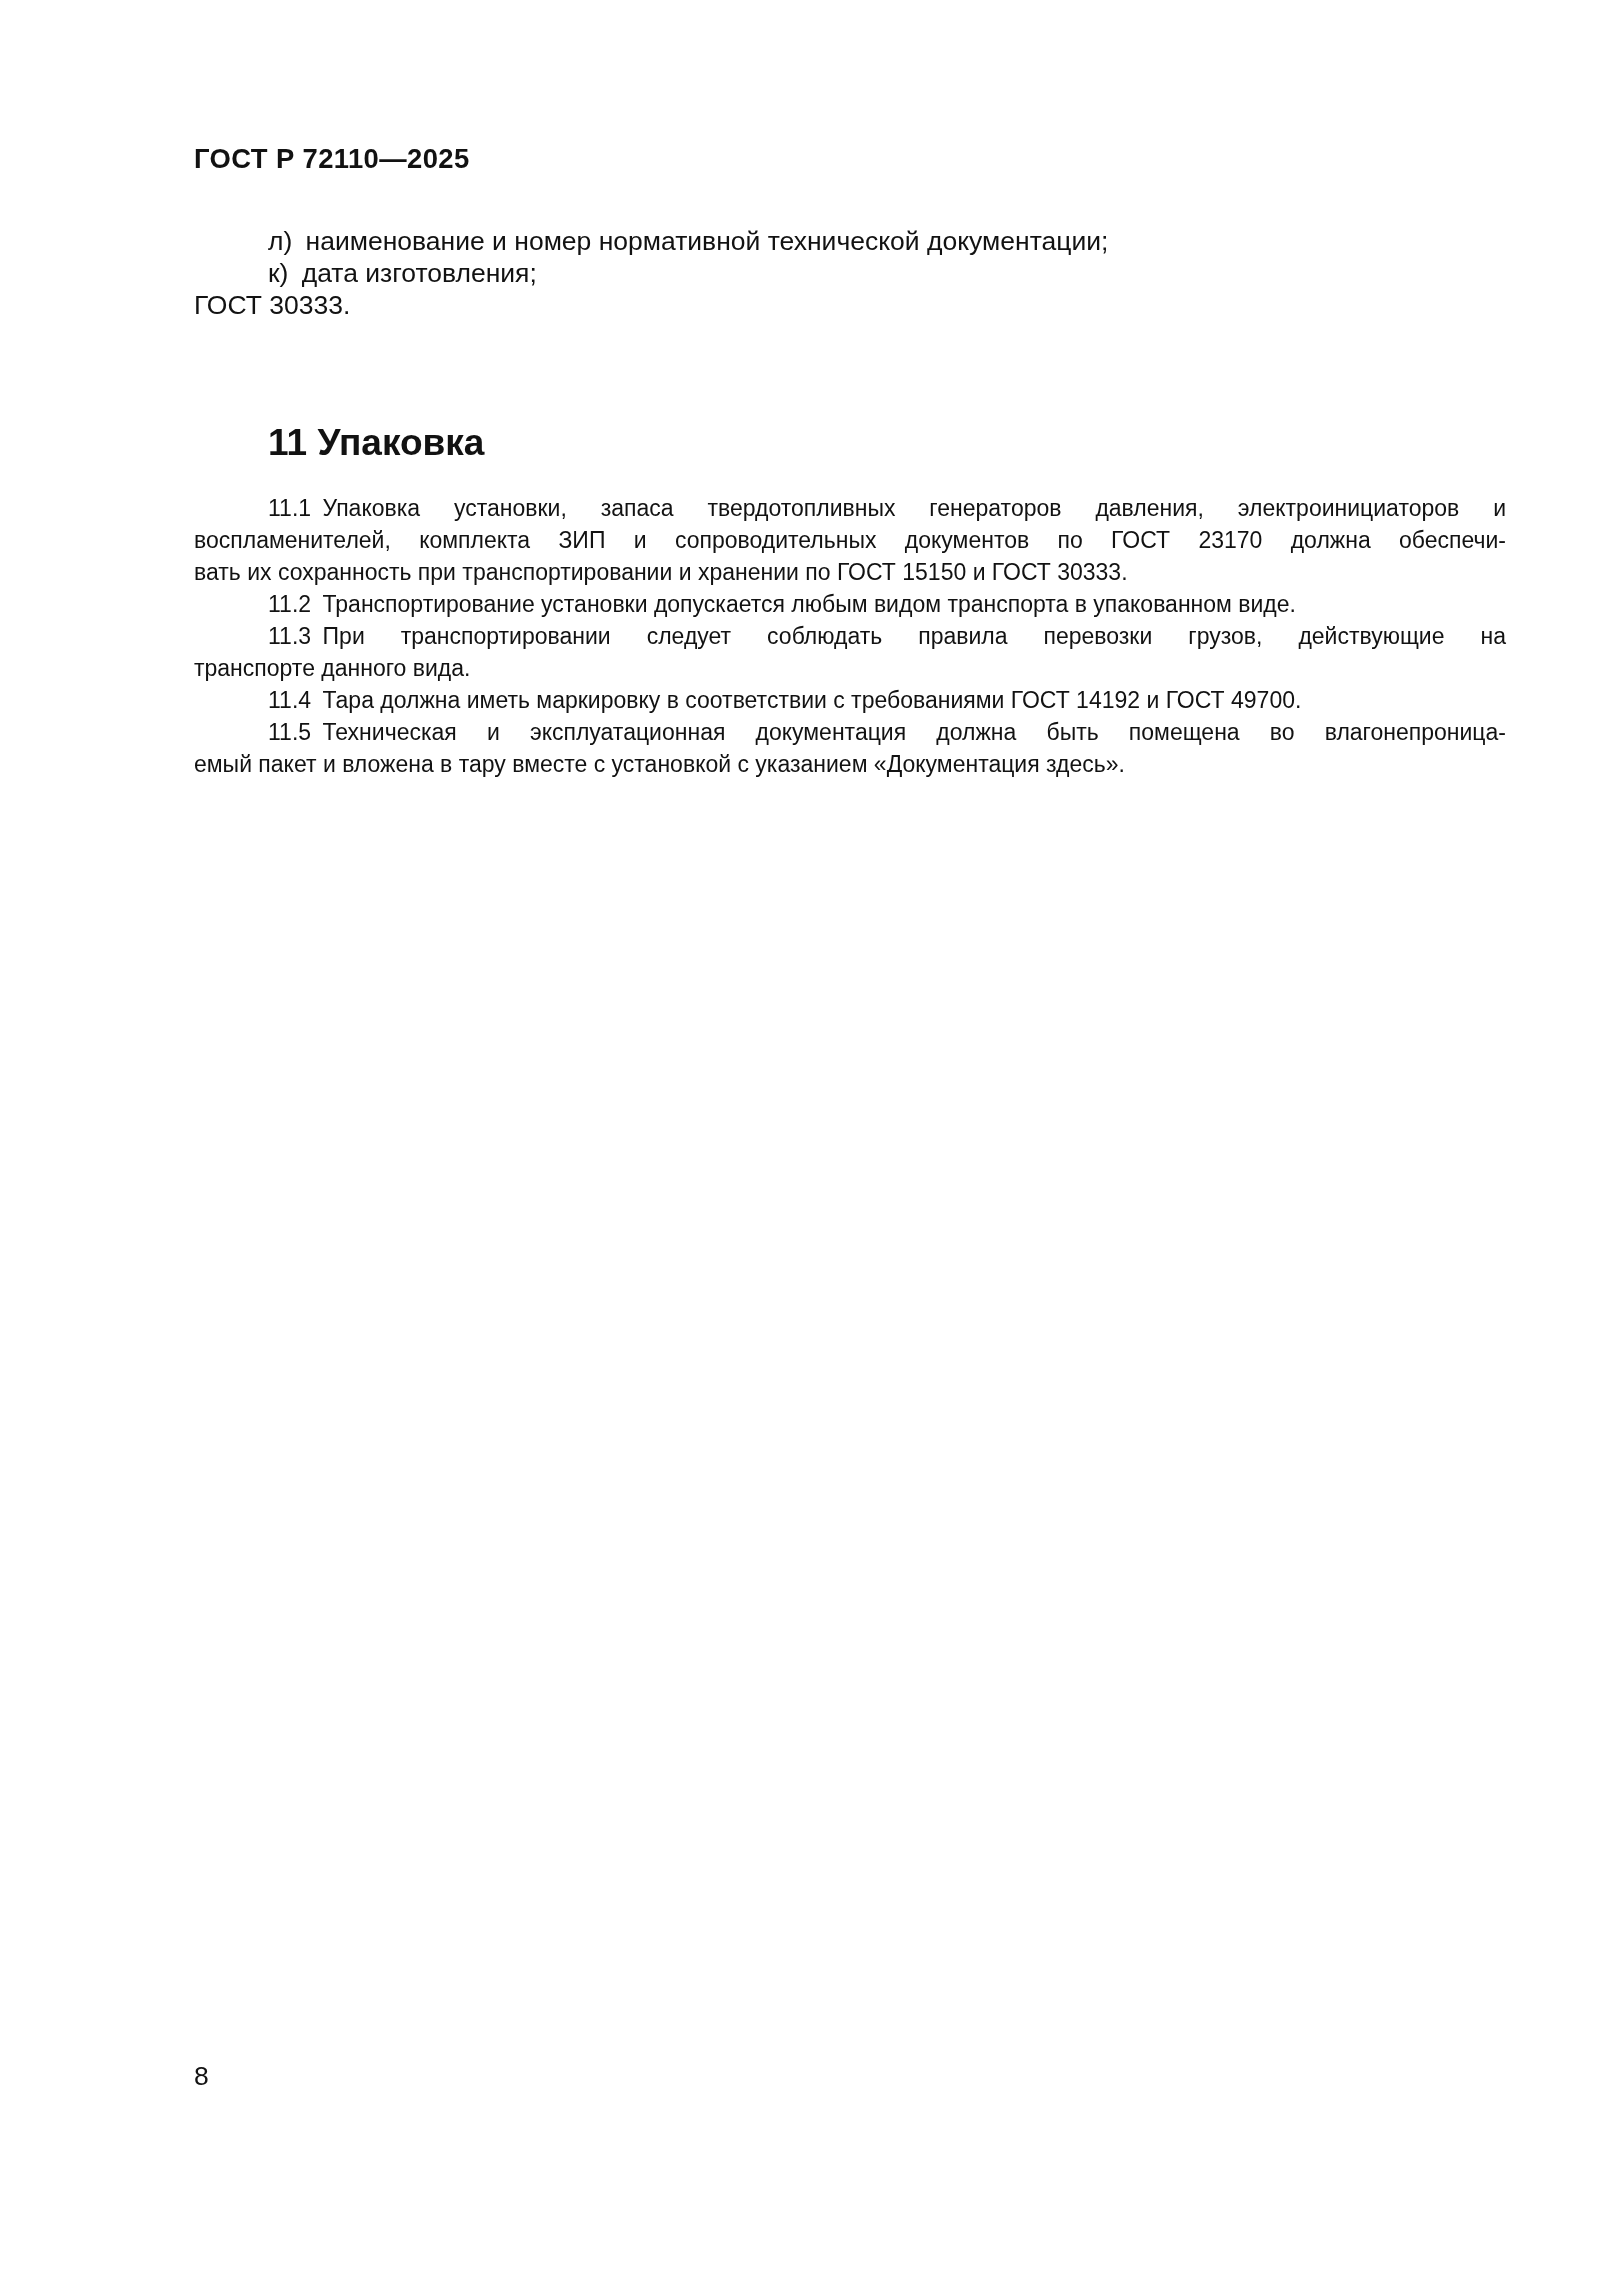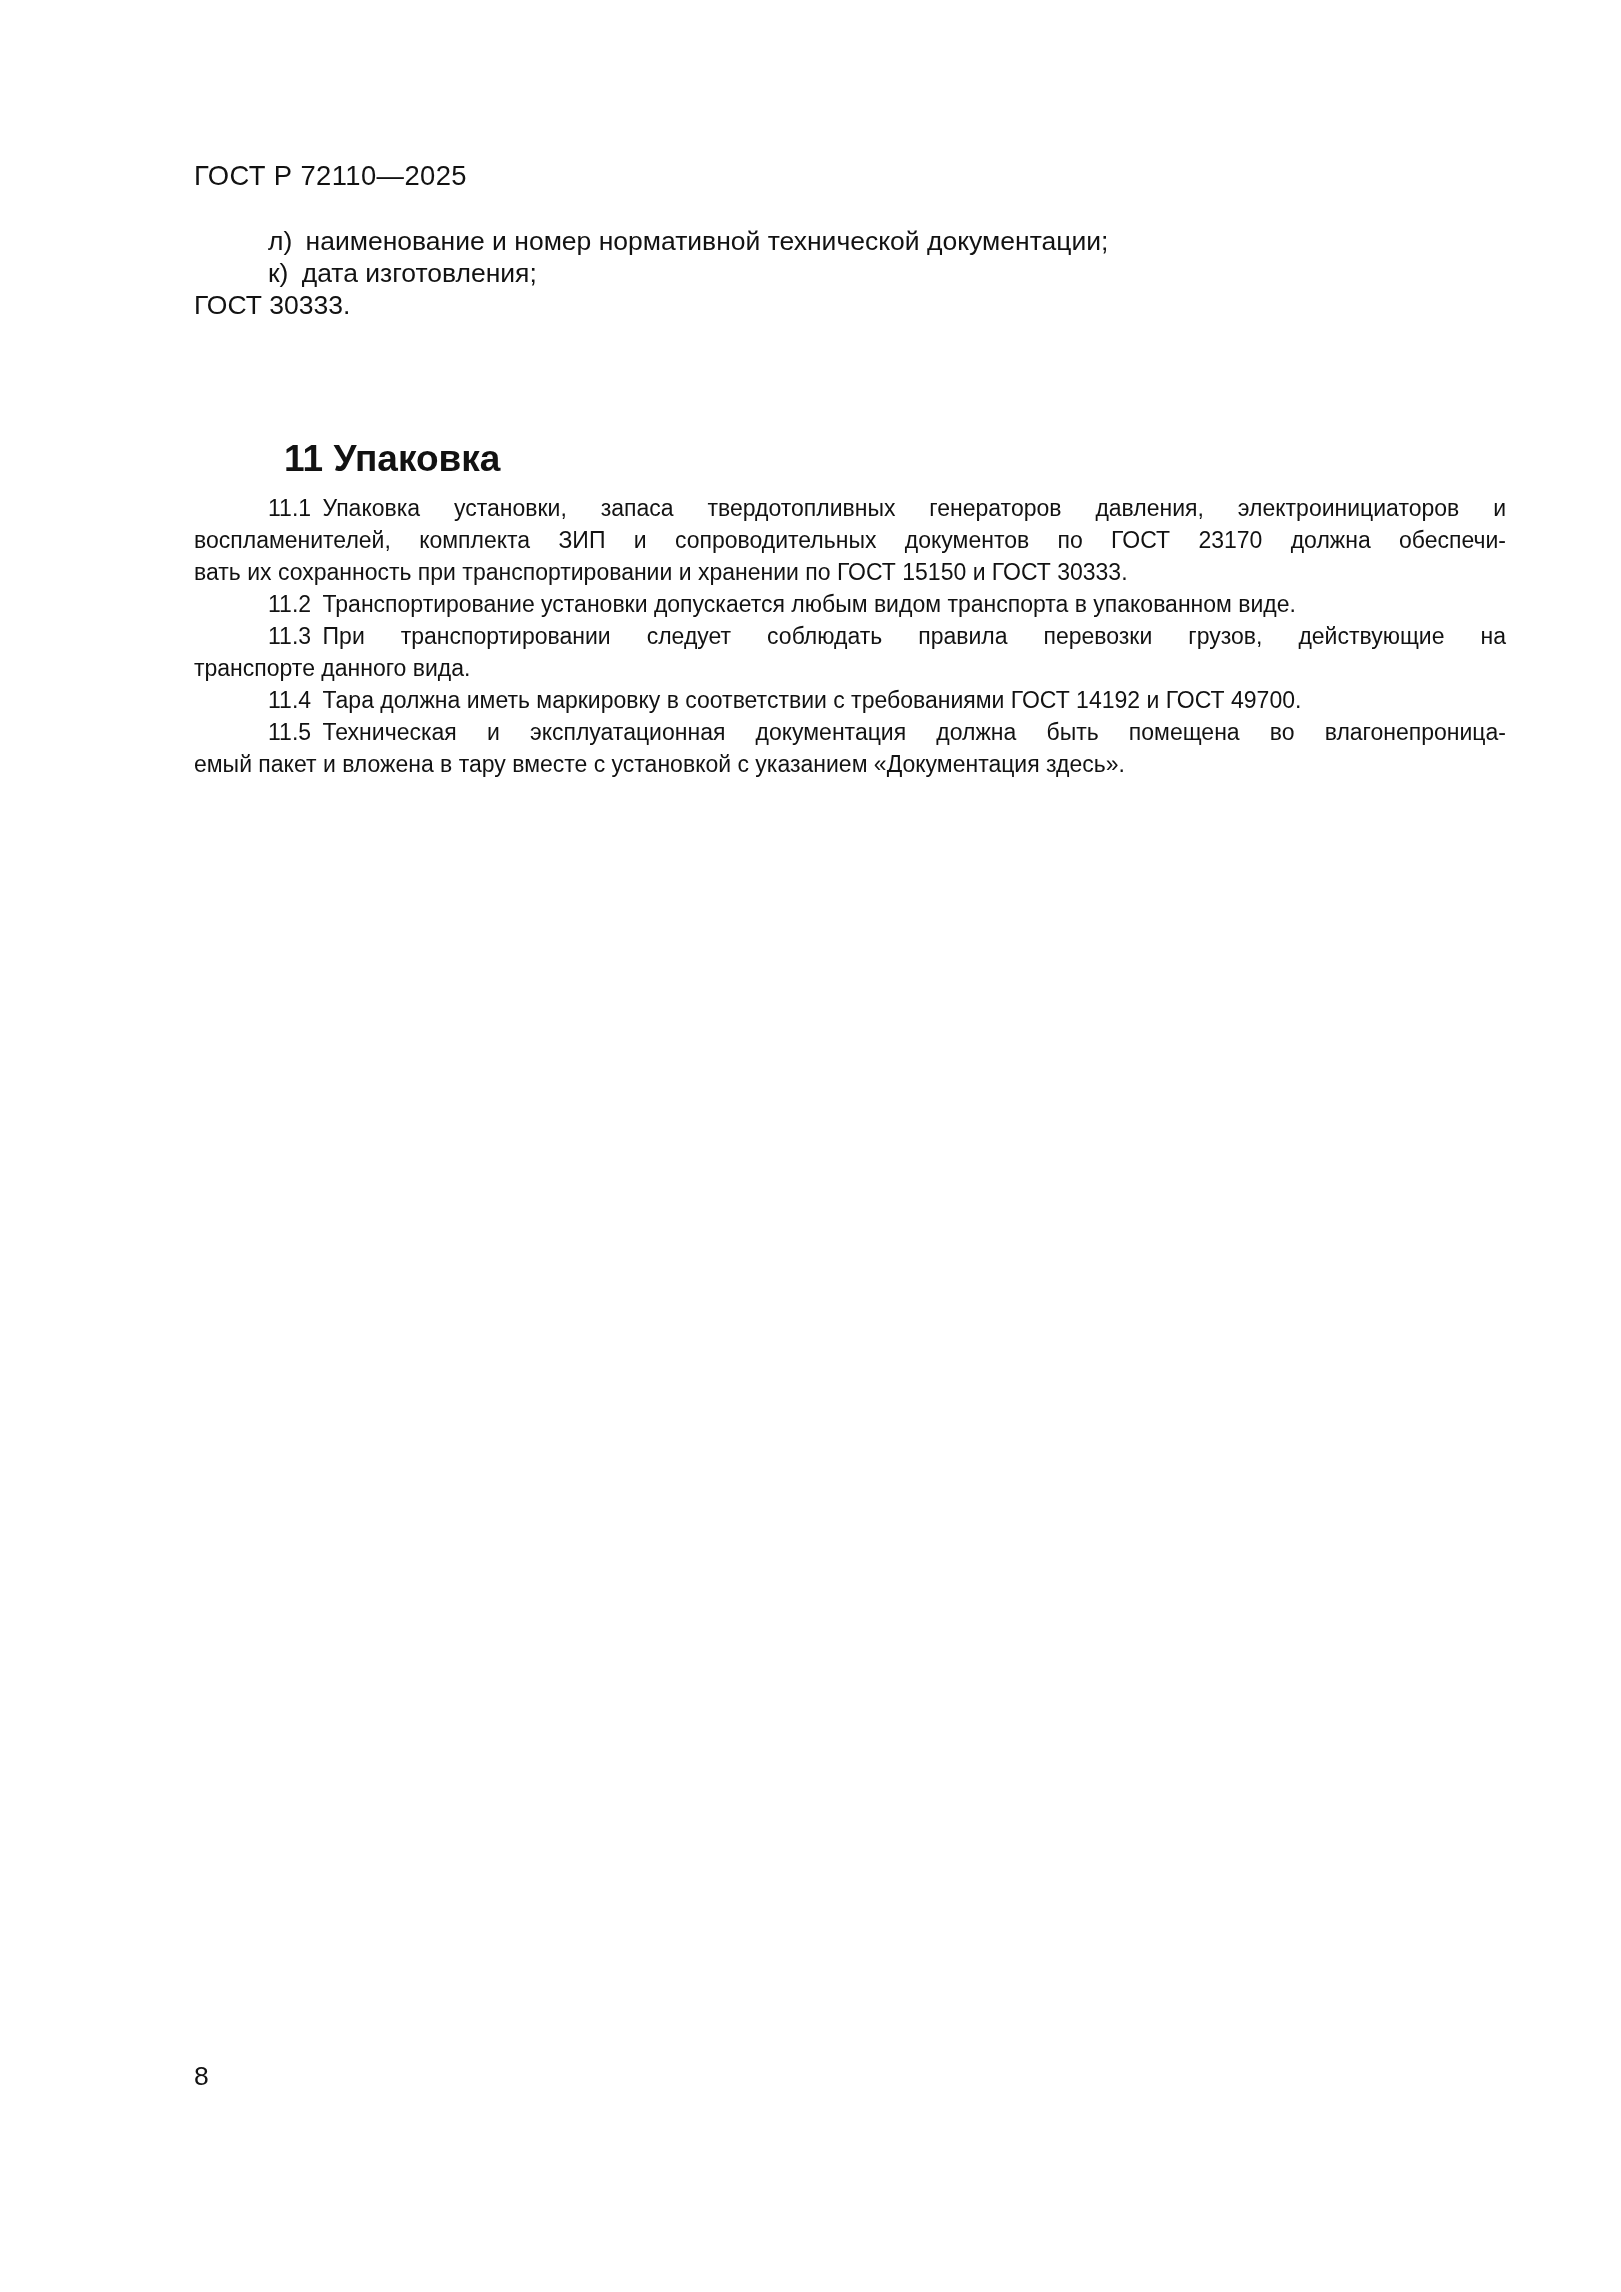--- a/index.html
+++ b/index.html
@@ -12,39 +12,39 @@
     width: 1621px;
     height: 2293px;
     background: #ffffff;
     color: #121212;
     font-family: "Liberation Sans", "DejaVu Sans", sans-serif;
     overflow: hidden;
   }
   .doc-code {
     position: absolute;
     left: 194px;
-    top: 160px;
+    top: 143px;
     font-size: 27.4px;
-    font-weight: normal;
+    font-weight: bold;
     letter-spacing: 0.4px;
     white-space: nowrap;
   }
   .intro-list {
     position: absolute;
     left: 194px;
     top: 225px;
     width: 1312px;
     font-size: 26.5px;
     line-height: 32px;
   }
   .section-heading {
     position: absolute;
     left: 268px;
     top: 421px;
-    margin: 16px;
+    margin: 0;
     font-size: 37px;
     line-height: 43px;
     font-weight: bold;
     white-space: nowrap;
   }
   .section-body {
     position: absolute;
     left: 194px;
     top: 492px;
     width: 1312px;

